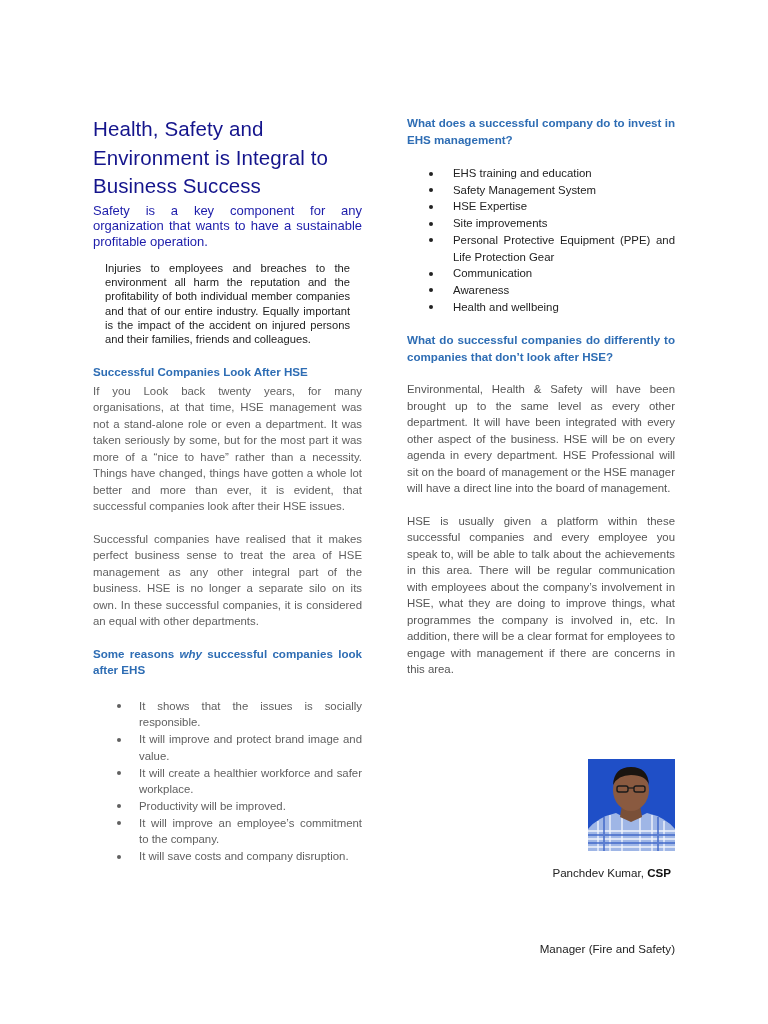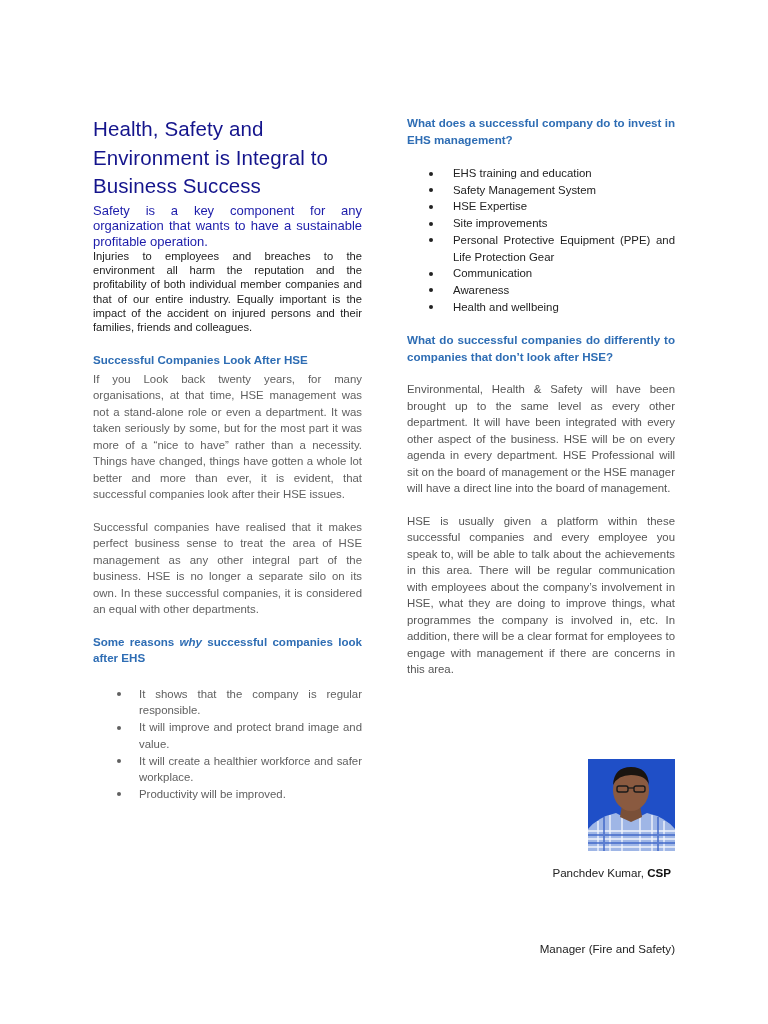--- a/index.html
+++ b/index.html
@@ -42,21 +42,21 @@
     }
     .lead {
       margin: 2px 0 0 0;
       color: #1c1caa;
       font-size: 13px;
       line-height: 15.5px;
       text-align: justify;
       text-align-last: left;
     }
     .intro {
-      margin: 0;
+      margin: 12px;
       color: #222222;
       font-size: 11.2px;
       line-height: 14.2px;
       text-align: justify;
     }
     .sub-head {
       margin: 0;
       color: #2e6db4;
       font-weight: bold;
       font-size: 11.6px;
@@ -146,24 +146,26 @@
     <p class="lead">Safety is a key component for any organization that wants to have a sustainable profitable operation.</p>
     <p class="intro">Injuries to employees and breaches to the environment all harm the reputation and the profitability of both individual member companies and that of our entire industry. Equally important is the impact of the accident on injured persons and their families, friends and colleagues.</p>
 
     <h2 class="sub-head" style="margin-top:18px;">Successful Companies Look After HSE</h2>
     <p class="body-text" style="margin-top:2px;">If you Look back twenty years, for many organisations, at that time, HSE management was not a stand-alone role or even a department. It was taken seriously by some, but for the most part it was more of a “nice to have” rather than a necessity. Things have changed, things have gotten a whole lot better and more than ever, it is evident, that successful companies look after their HSE issues.</p>
     <p class="body-text" style="margin-top:16px;">Successful companies have realised that it makes perfect business sense to treat the area of HSE management as any other integral part of the business. HSE is no longer a separate silo on its own. In these successful companies, it is considered an equal with other departments.</p>
 
     <h2 class="sub-head" style="margin-top:16px;"><span>Some reasons </span><em>why</em><span> successful companies look after EHS</span></h2>
 
     <ul class="bullets left-bullets" style="margin-top:19px;">
-      <li><span class="dot"></span><span>It shows that the company is regular responsible.</span></li>
+      <li><span class="dot"></span><span>It shows that the issues is socially responsible.</span></li>
       <li><span class="dot"></span><span>It will improve and protect brand image and value.</span></li>
       <li><span class="dot"></span><span>It will create a healthier workforce and safer workplace.</span></li>
       <li><span class="dot"></span><span>Productivity will be improved.</span></li>
+      <li><span class="dot"></span><span>It will improve an employee’s commitment to the company.</span></li>
+      <li><span class="dot"></span><span>It will save costs and company disruption.</span></li>
     </ul>
   </div>
 
   <div class="col-right">
     <h2 class="sub-head">What does a successful company do to invest in EHS management?</h2>
 
     <ul class="bullets right-bullets" style="margin-top:17px;">
       <li><span class="dot"></span><span>EHS training and education</span></li>
       <li><span class="dot"></span><span>Safety Management System</span></li>
       <li><span class="dot"></span><span>HSE Expertise</span></li>

